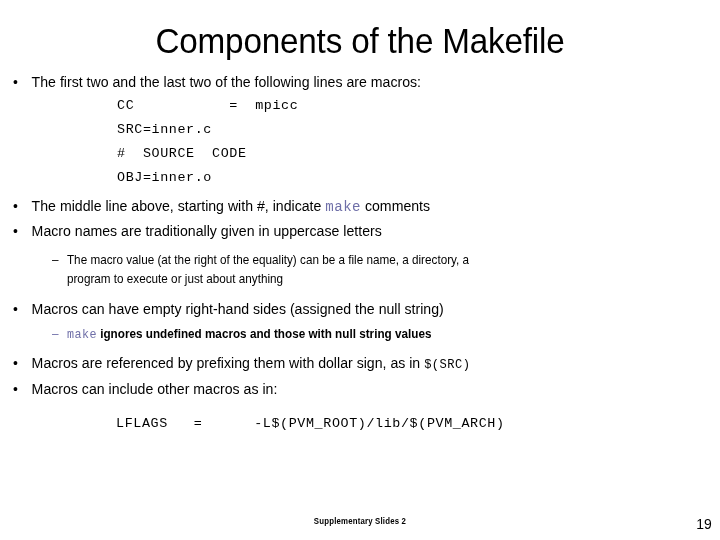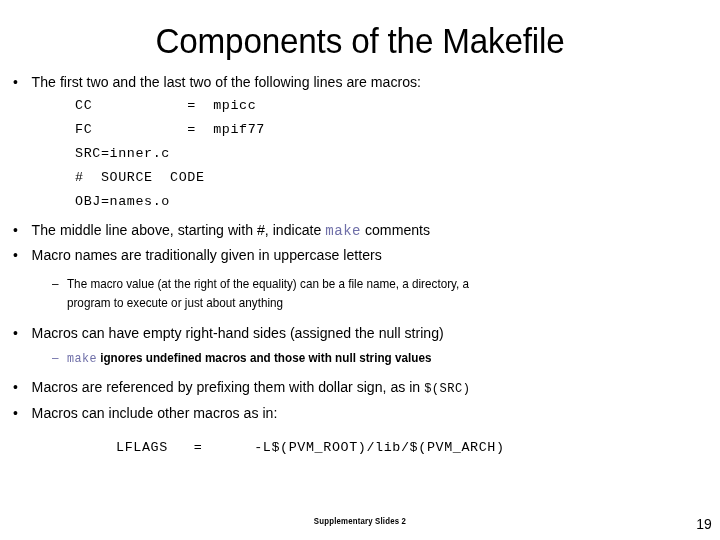--- a/index.html
+++ b/index.html
@@ -84,21 +84,21 @@
     font-size: 12.6px;
     line-height: 19px;
   }
   .b2.wrap { white-space: normal; width: 700px; }
   .b2 .cont { display: block; }
   .b2.nowrap { white-space: nowrap; }
 
   
   .code {
     position: relative;
-    padding-left: 75px;
+    padding-left: 117px;
     font-family: "Liberation Mono", "DejaVu Sans Mono", monospace;
     font-size: 13.4px;
     line-height: 24px;
     letter-spacing: 0.6px;
     white-space: pre;
   }
   .code.lf {
     padding-left: 116px;
     line-height: 30px;
   }
@@ -152,24 +152,23 @@
   <div class="title">Components of the Makefile</div>
 
   <div class="body">
 
     <div class="b1">
       <span class="marker">•</span>
       <span>The first two and the last two of the following lines are macros:</span>
     </div>
 
     <div class="code">CC           =  mpicc</div>
-    <div class="code">FC           =  mpif77</div>
     <div class="code">SRC=inner.c</div>
     <div class="code">#  SOURCE  CODE</div>
-    <div class="code">OBJ=names.o</div>
+    <div class="code">OBJ=inner.o</div>
 
     <div class="sp4"></div>
 
     <div class="b1">
       <span class="marker">•</span>
       <span>The middle line above, starting with #, indicate </span><span class="kw" id="kw1" style="color: rgb(111, 111, 168);">make</span><span> comments</span>
     </div>
 
     <div class="b1">
       <span class="marker">•</span>

